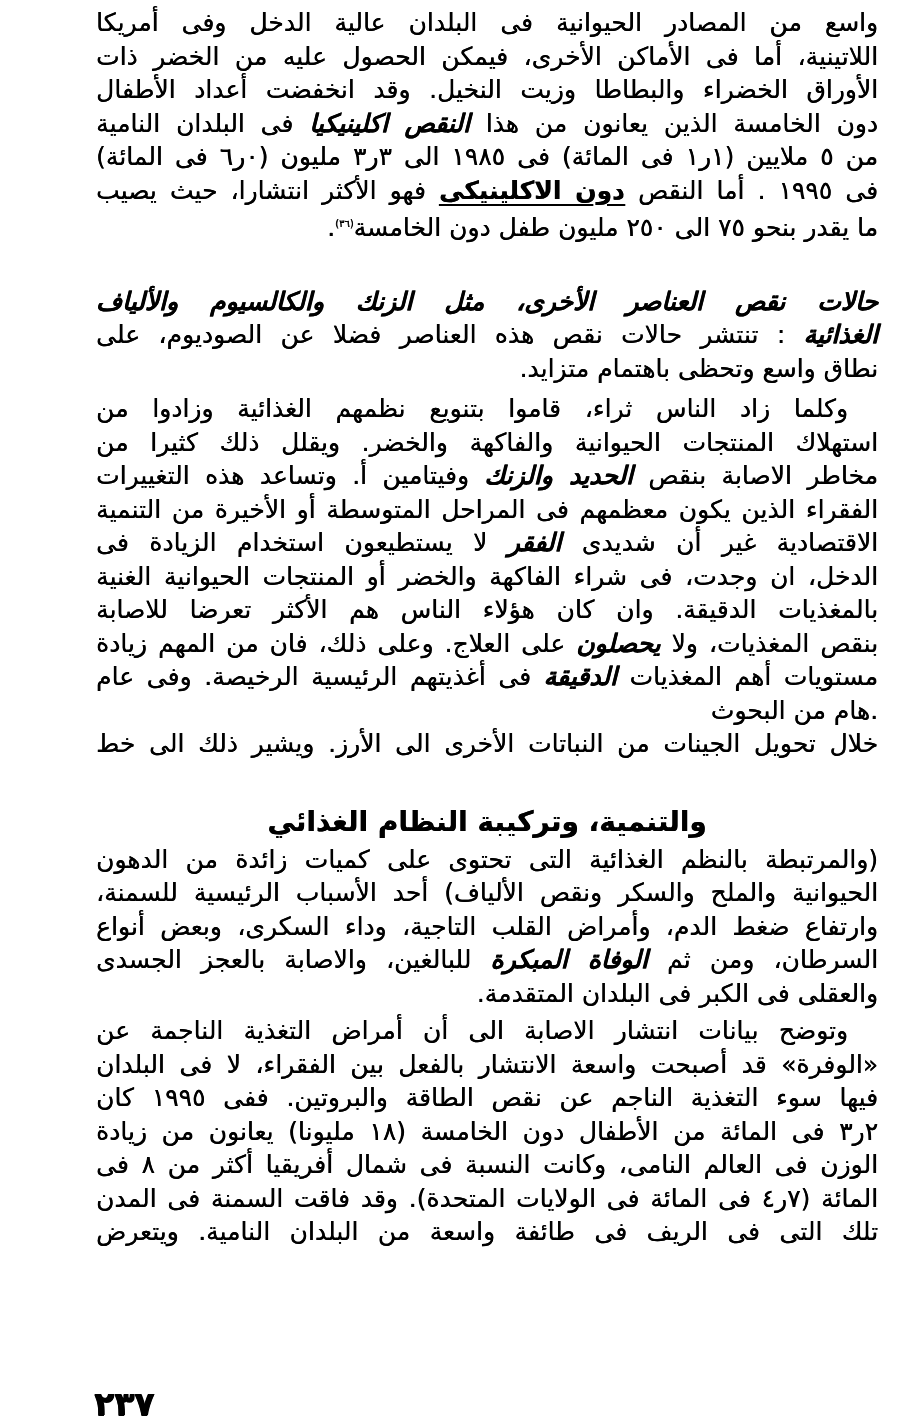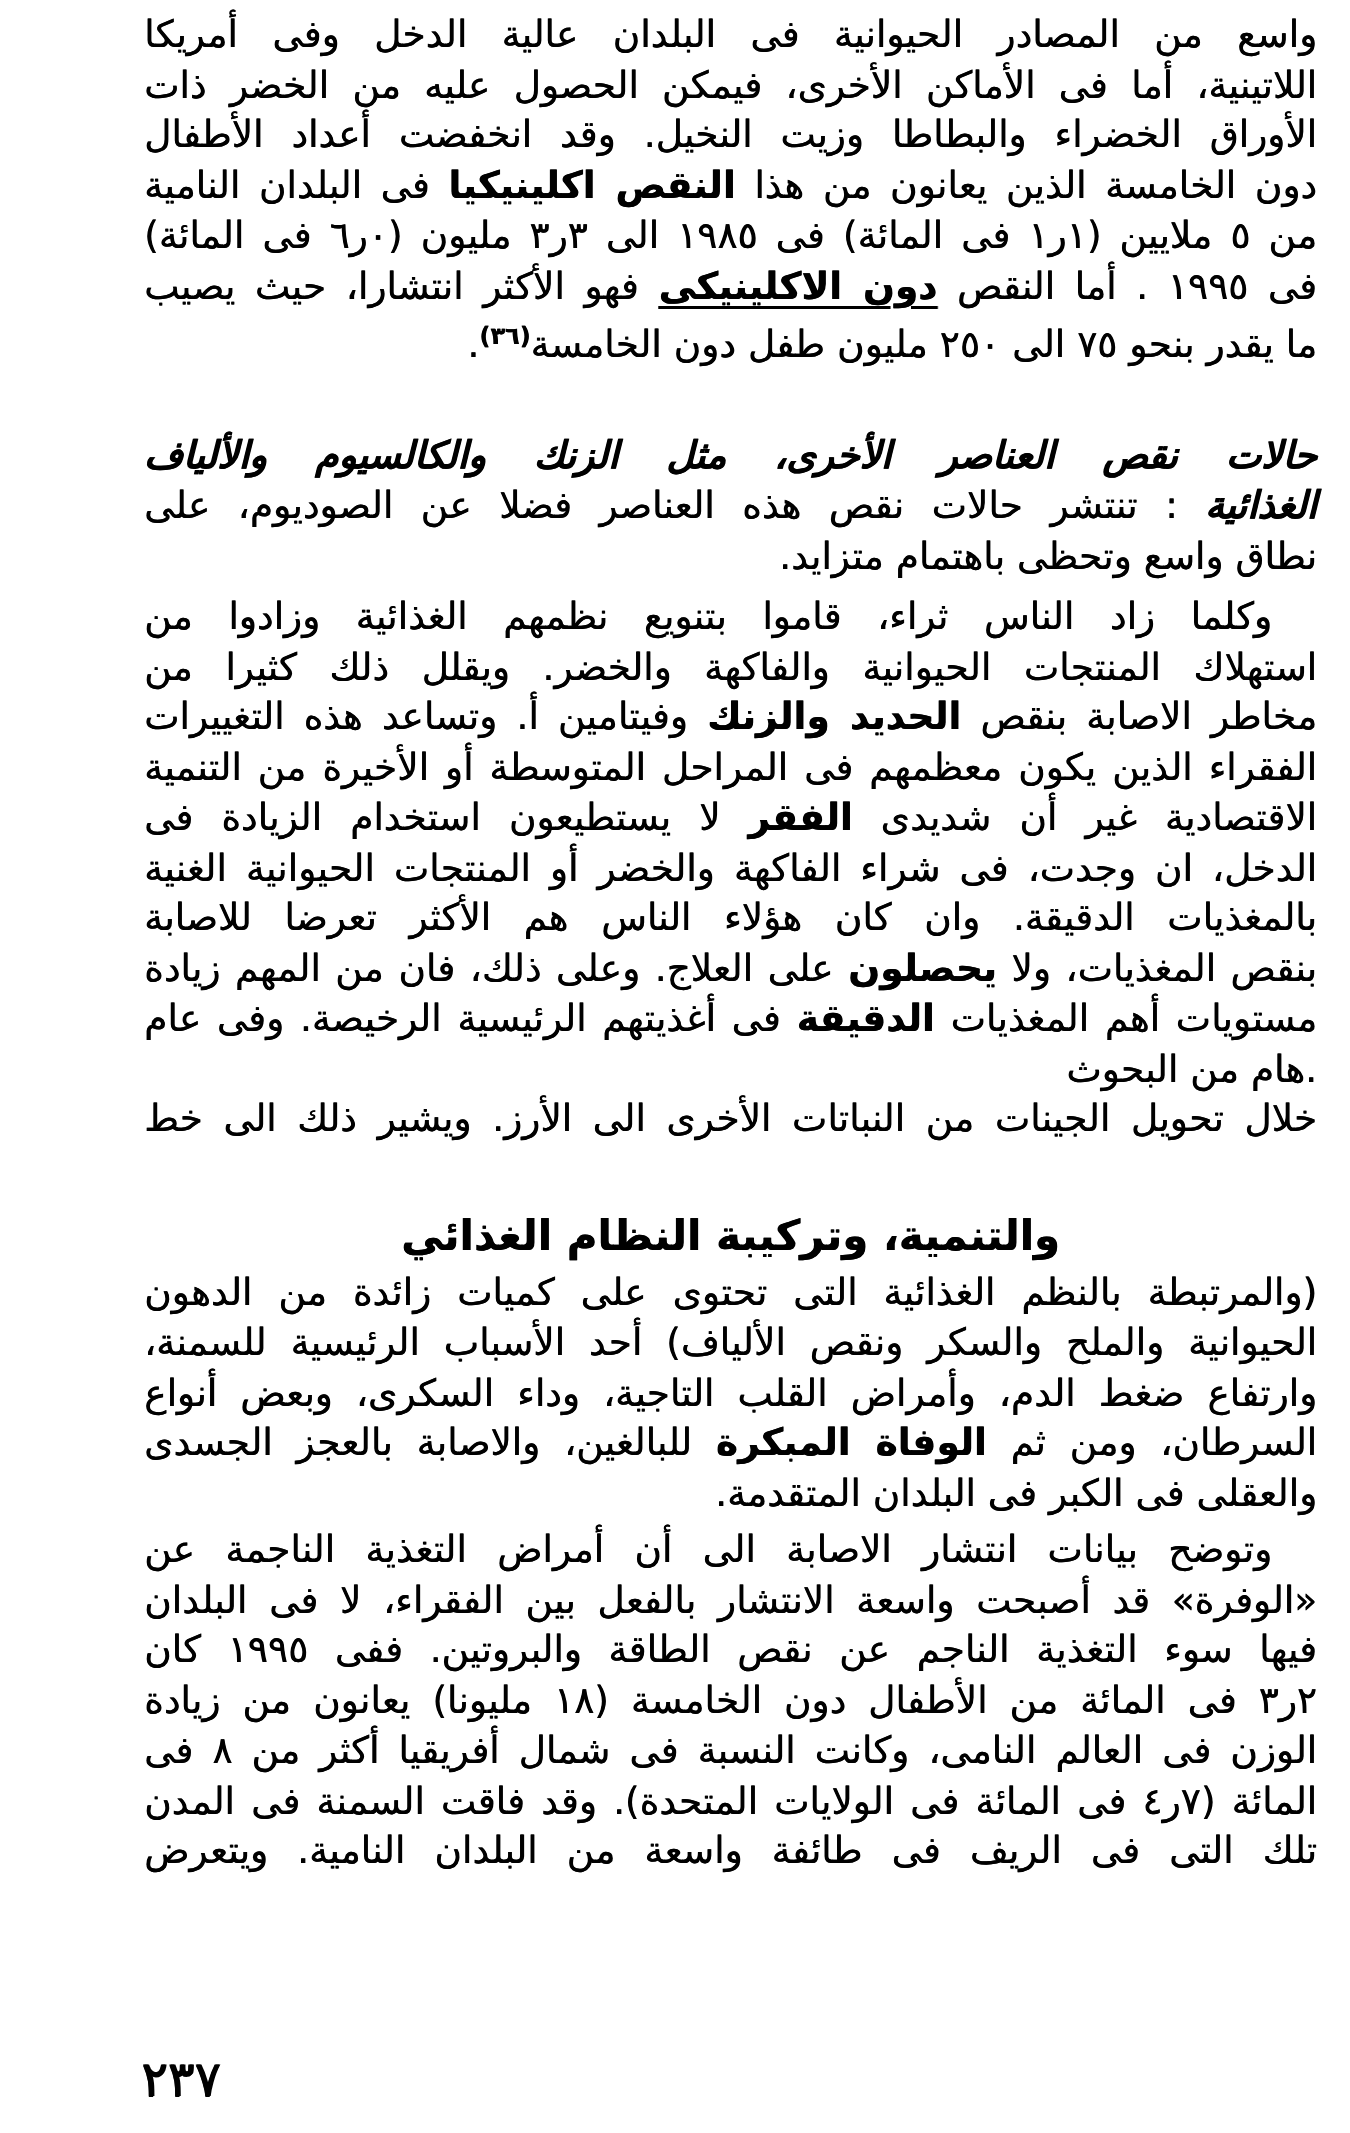--- a/index.html
+++ b/index.html
@@ -17,32 +17,32 @@
   .content{padding:6px 22px 0 8px;}
   .line{
     line-height:33.5px;
     white-space:nowrap;
     text-align:justify;
     text-align-last:justify;
   }
   .line.end{text-align-last:right;}
   .line.ind{padding-right:30px;}
   .bi{font-weight:bold;font-style:italic;}
-  .em{font-weight:bold;}
+  .em{font-weight:bold;font-style:italic;}
   .emu{font-weight:bold;text-decoration:underline;text-underline-offset:5px;text-decoration-thickness:2px;}
-  .fn{font-size:16px;vertical-align:9px;font-weight:bold;}
+  .fn{font-size:10px;vertical-align:9px;font-weight:normal;}
   .sec-b{margin-top:40px;}
   .sec-c{margin-top:7px;}
   .sec-d{margin-top:40px;}
   .sec-f{margin-top:4px;}
   .hd{font-weight:bold;font-size:28px;line-height:42px;}
   .hd.center{text-align:left;text-align-last:center;}
   .pagenum{
-    position:absolute;left:6px;bottom:20px;
-    font-size:33px;line-height:33px;font-weight:normal;
+    position:absolute;left:6px;bottom:2px;
+    font-size:33px;line-height:33px;font-weight:bold;
     text-shadow:0.8px 0 0 #000, 0 0.8px 0 #000;
   }
 </style>
 </head>
 <body>
 
 <main class="page">
   <div class="content">
 
     <section>

